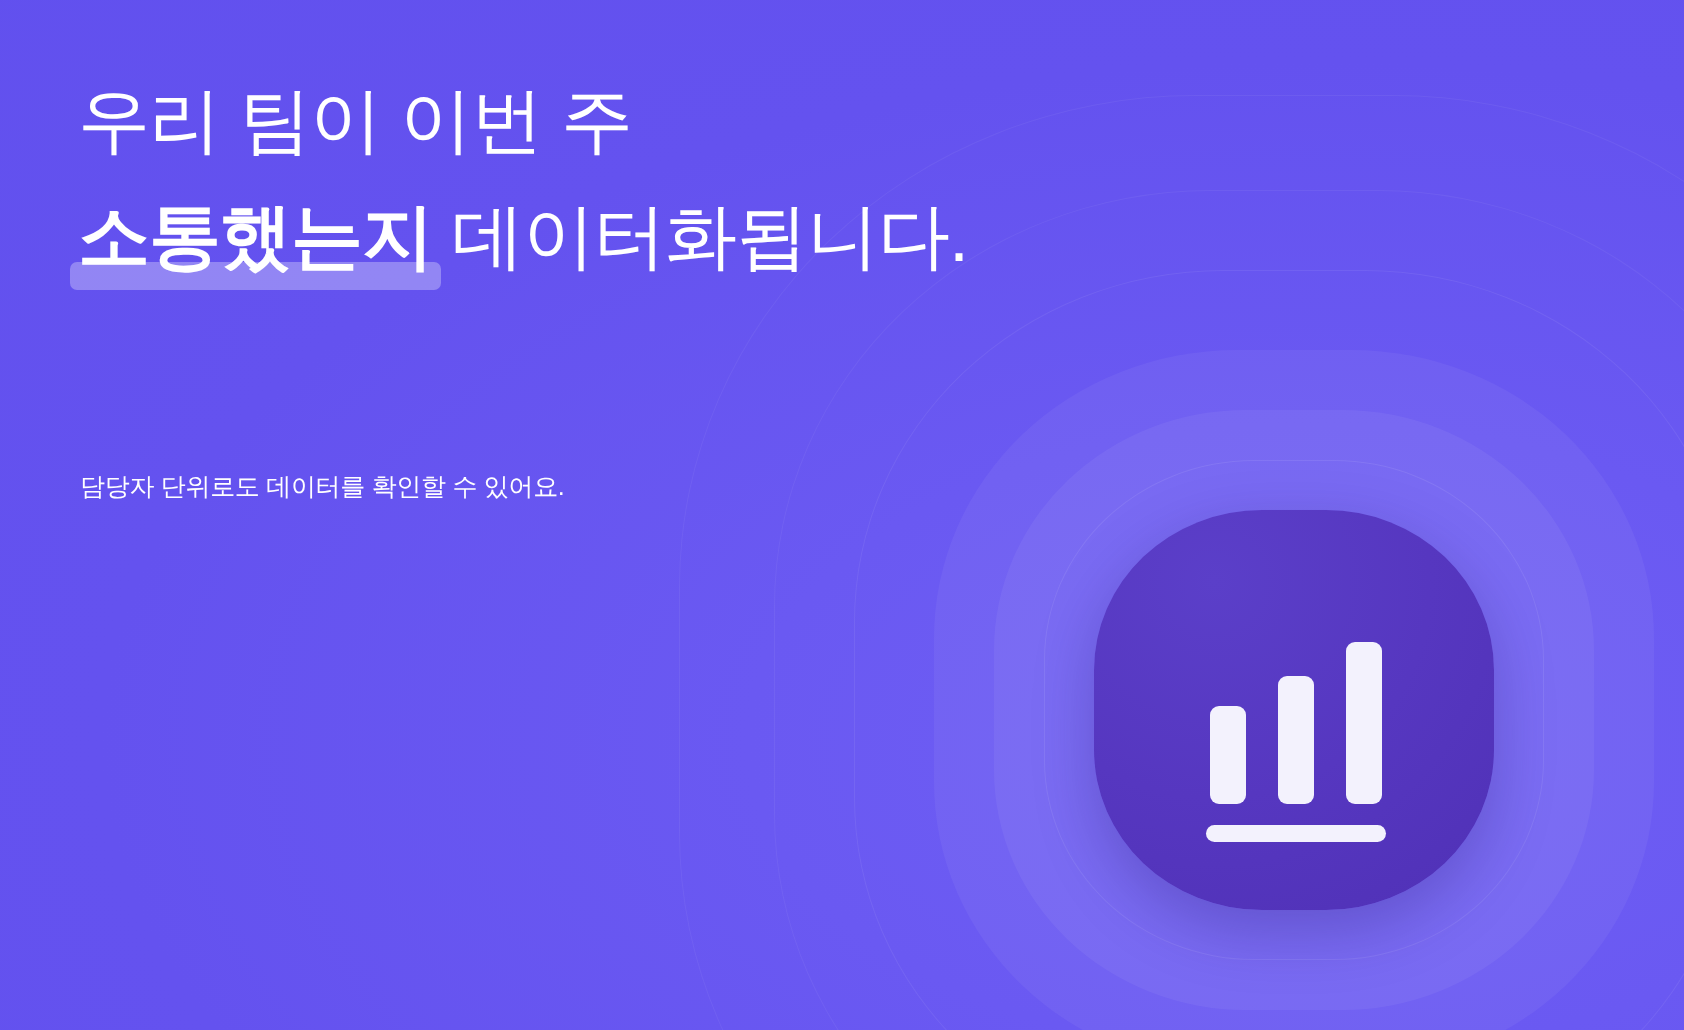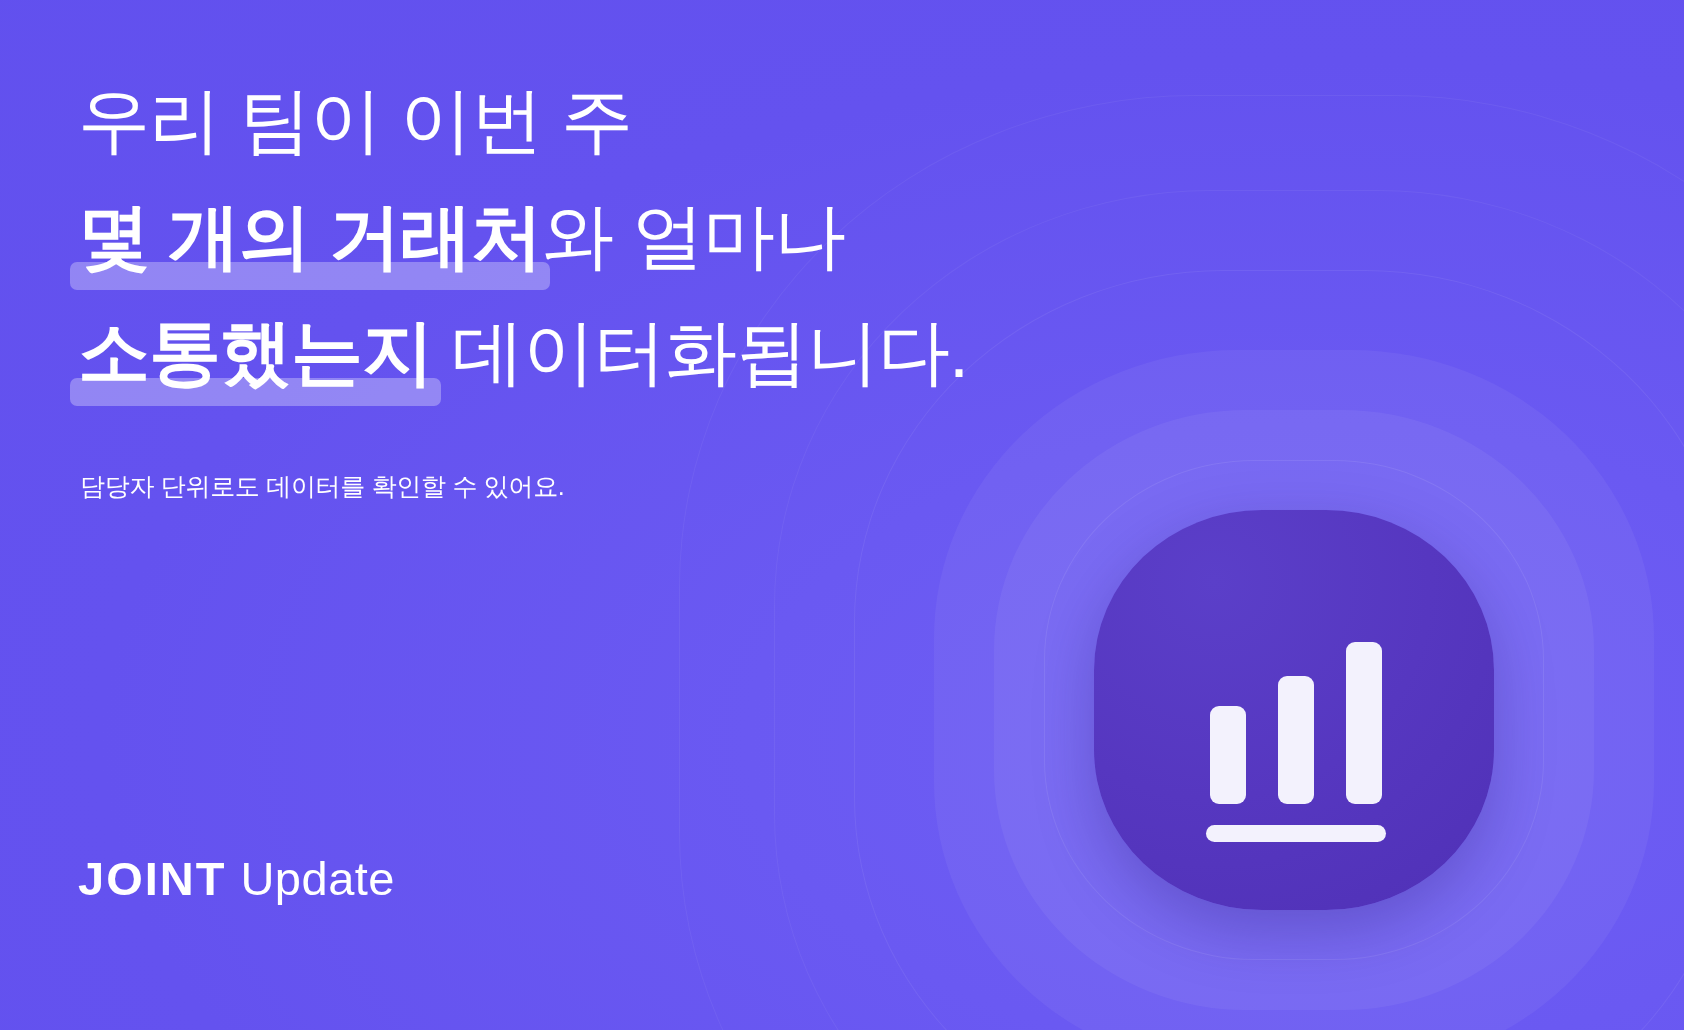--- a/index.html
+++ b/index.html
@@ -161,27 +161,21 @@
     </div>
   </div>
 
   <div class="content">
 
     <div class="headline">
       <span class="hl-line">
         <span class="w-light">우리 팀이 이번 주</span>
       </span>
       <span class="hl-line">
-        <span class="w-bold hl-mark">몇 개의 거래처</span><span class="w-light">와 얼마나</span>
-      </span>
-      <span class="hl-line">
         <span class="w-bold hl-mark">소통했는지</span><span class="w-light"> 데이터화됩니다.</span>
       </span>
     </div>
 
     <div class="subtitle">담당자 단위로도 데이터를 확인할 수 있어요.</div>
 
-    <div class="logo">
-      <span class="mark">JOINT</span><span class="suffix">Update</span>
-    </div>
 
   </div>
 </div>
 
 </body></html>

